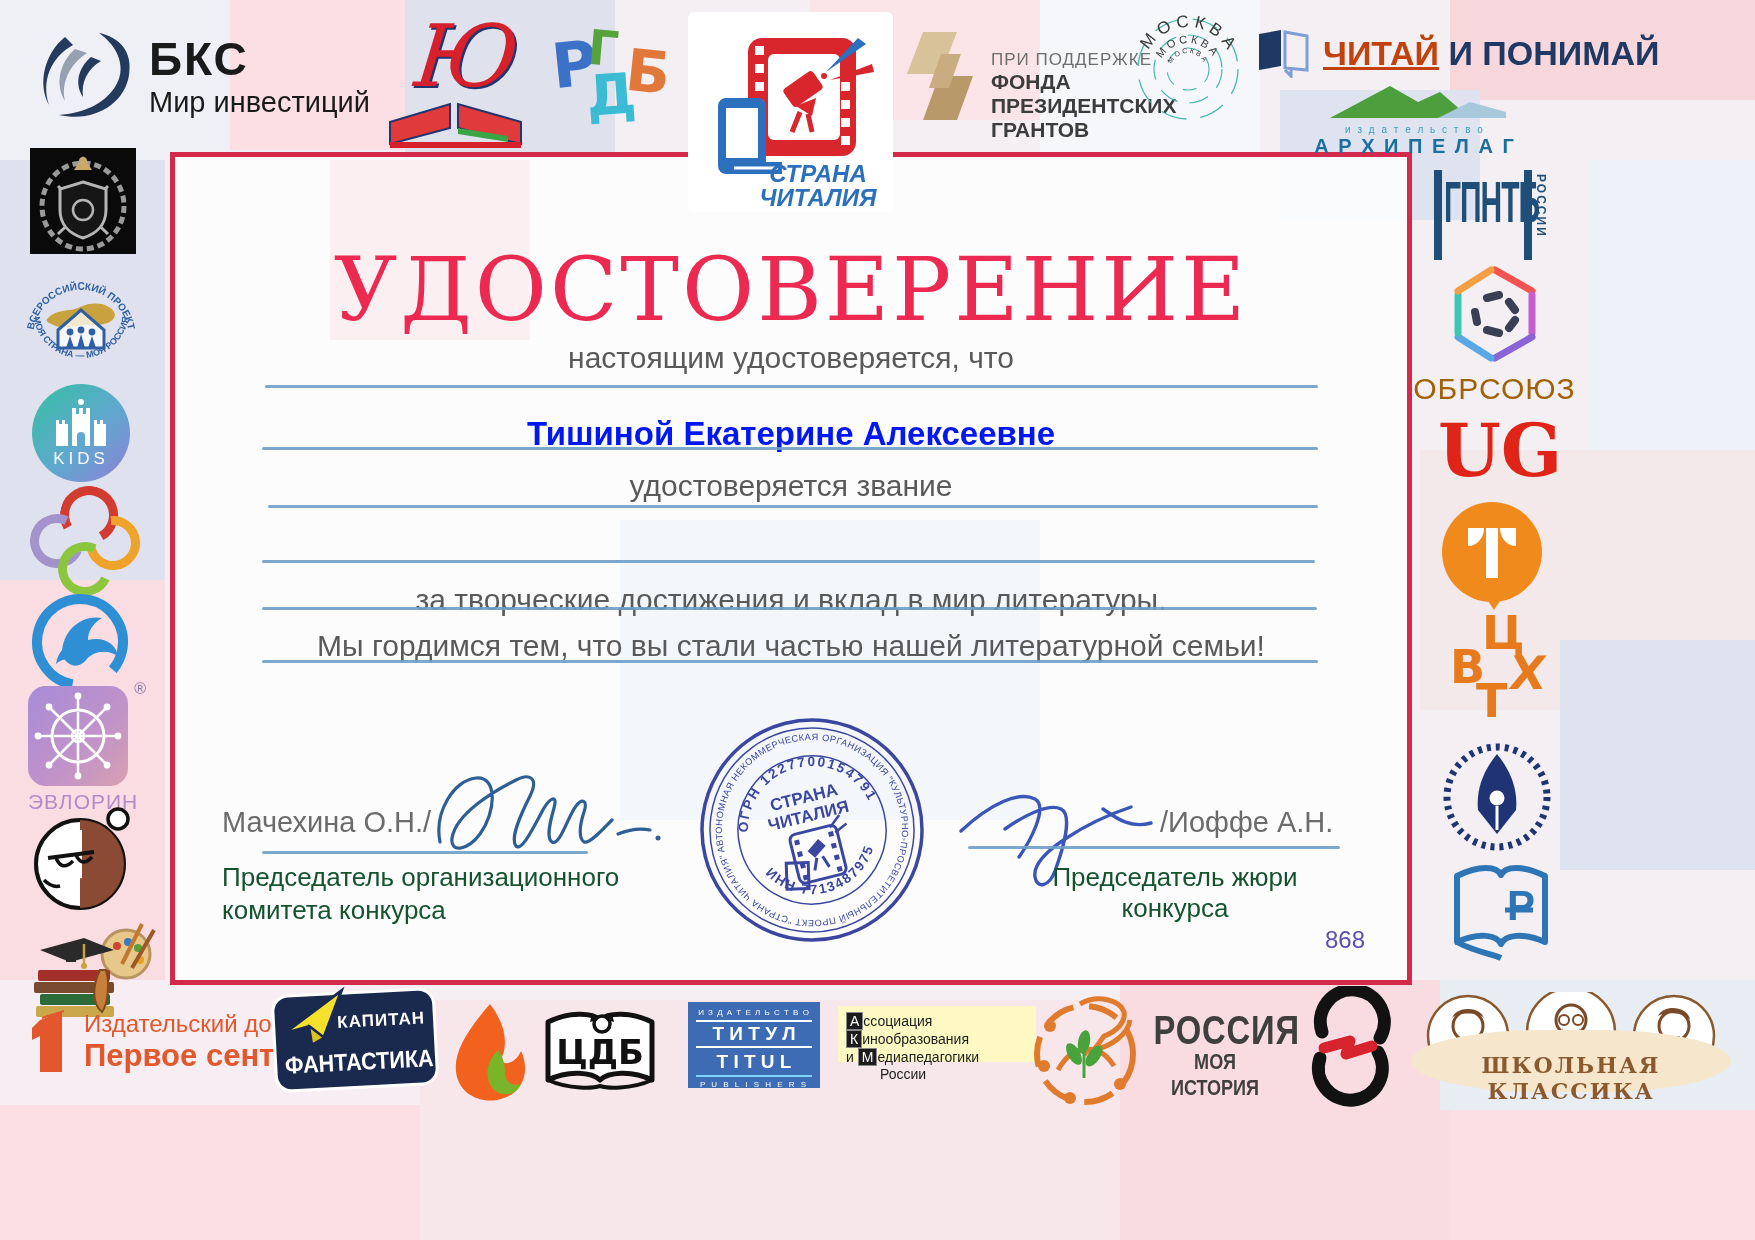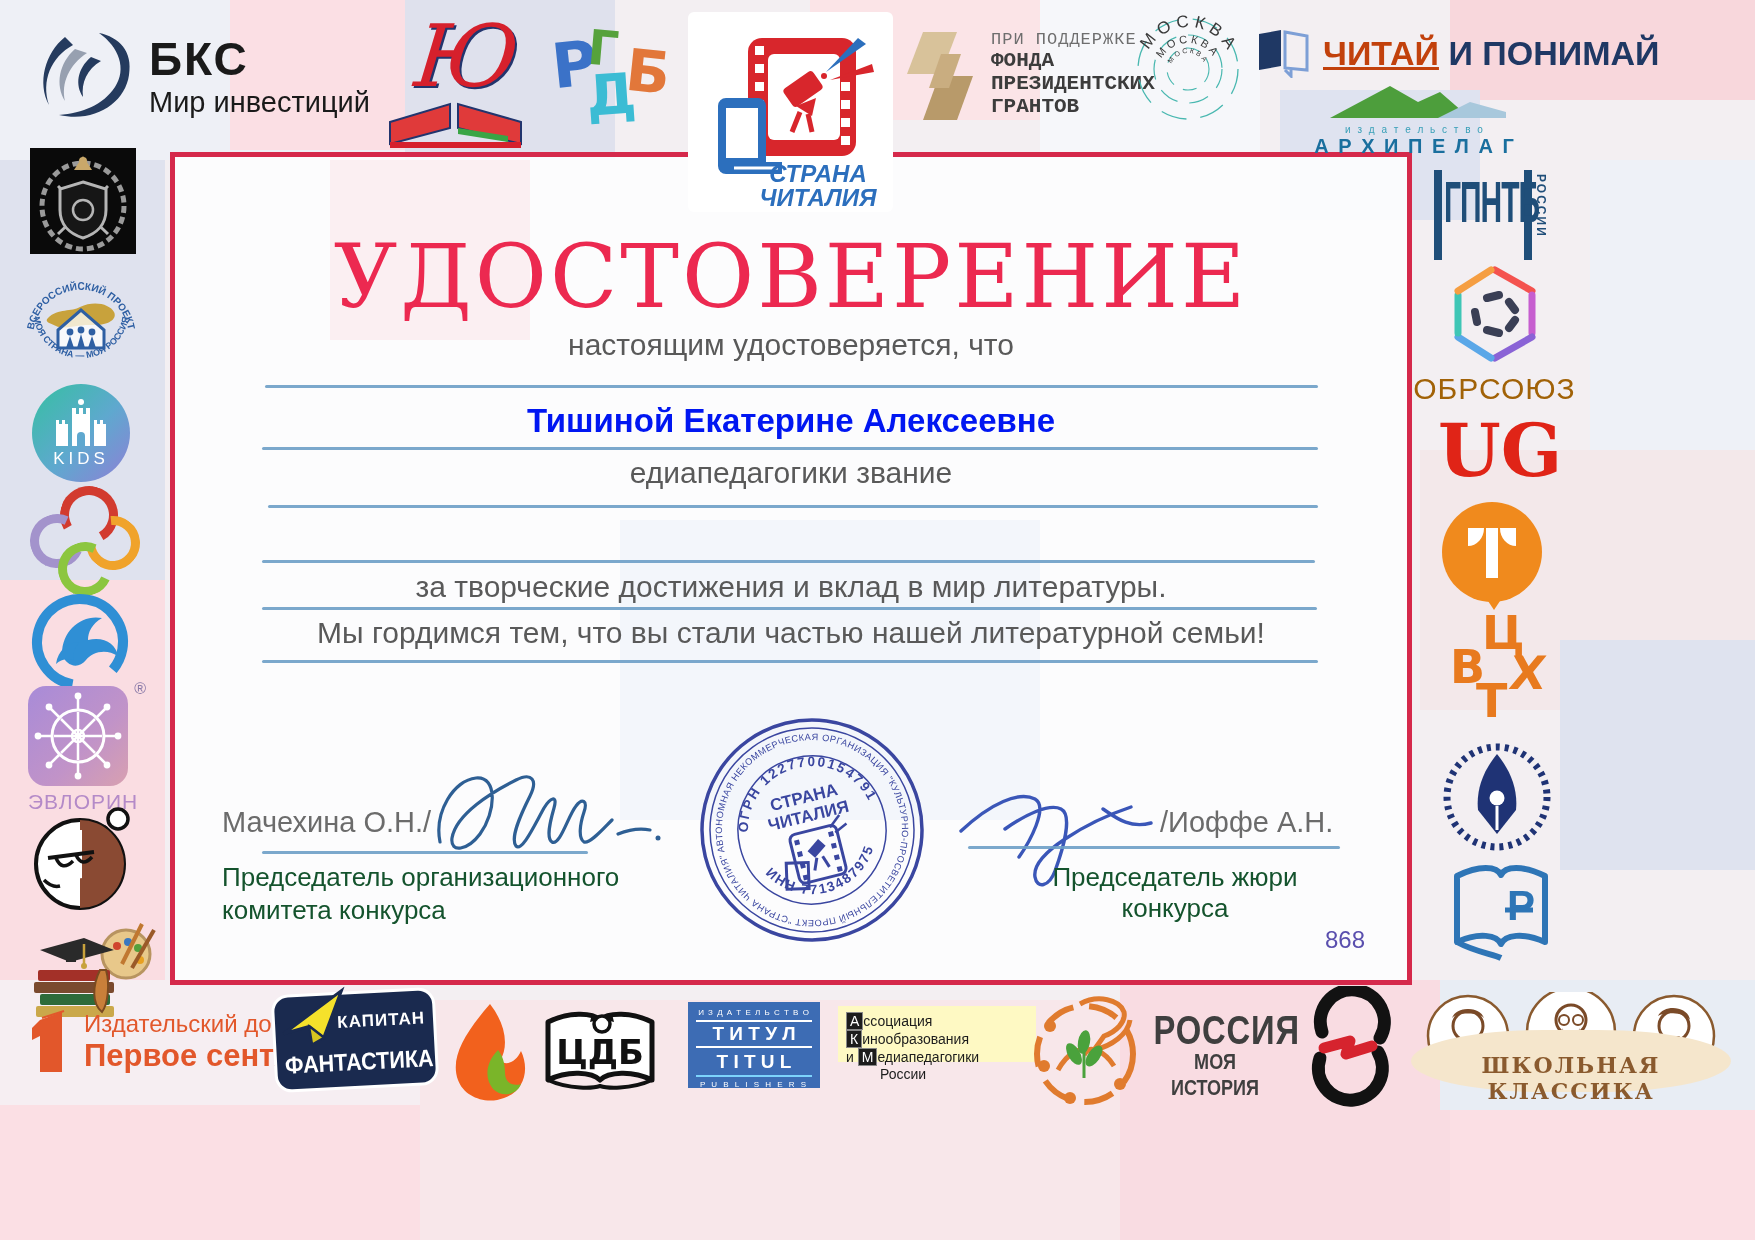--- a/index.html
+++ b/index.html
@@ -1,20 +1,20 @@
 <!DOCTYPE html>
 <html><head>
 <meta charset="utf-8">
 <style>
   html,body{margin:0;padding:0;}
   .page{position:relative;width:1755px;height:1240px;overflow:hidden;background:#f3eff2;font-family:"Liberation Sans",sans-serif;}
   .abs{position:absolute;}
   .tile{position:absolute;}
   .rule{position:absolute;height:3px;background:#6d9ec6;border-radius:2px;opacity:.9;}
-  .cline{position:absolute;left:170px;width:1242px;text-align:center;color:#5a5a5a;}
+  .cline{position:absolute;left:170px;width:1242px;text-align:center;color:#5a5a5a;margin-top:13px;}
   .gray30{font-size:30px;color:#595959;}
   .sigtext{font-size:29px;color:#6b6b6b;}
   .roletext{font-size:26px;color:#14532d;}
   .hex{stroke-width:7;fill:none;stroke-linecap:round;}
 </style>
 </head>
 <body>
 
 <div class="page">
 
@@ -79,21 +79,21 @@
     </svg>
   </div>
 
   <div class="cline" style="top:225px;font-family:'DejaVu Serif',serif;font-size:88px;color:#ec2950;letter-spacing:3px;">УДОСТОВЕРЕНИЕ</div>
   <div class="cline gray30" style="top:328px;">настоящим удостоверяется, что</div>
 
   <div class="rule" style="left:265px;top:385px;width:1053px;"></div>
   <div class="cline" style="top:402px;font-size:33px;font-weight:bold;color:#0016f2;">Тишиной Екатерине Алексеевне</div>
   <div class="rule" style="left:262px;top:447px;width:1056px;"></div>
 
-  <div class="cline gray30" style="top:456px;">едиапедагогики звание</div>
+  <div class="cline gray30" style="top:456px;">удостоверяется звание</div>
   <div class="rule" style="left:268px;top:505px;width:1050px;"></div>
 
   <div class="rule" style="left:262px;top:560px;width:1053px;"></div>
 
   <div class="cline gray30" style="top:570px;">за творческие достижения и вклад в мир литературы.</div>
   <div class="rule" style="left:262px;top:607px;width:1055px;"></div>
 
   <div class="cline gray30" style="top:616px;">Мы гордимся тем, что вы стали частью нашей литературной семьи!</div>
   <div class="rule" style="left:262px;top:660px;width:1056px;"></div>
 
@@ -191,21 +191,21 @@
     <span style="position:absolute;left:34px;top:42px;font-size:56px;color:#3bbcd4;transform:rotate(-4deg);">Д</span>
     <span style="position:absolute;left:74px;top:18px;font-size:58px;color:#e2773a;transform:rotate(6deg);">Б</span>
   </div>
 
   <div class="abs" style="left:905px;top:30px;display:flex;gap:16px;align-items:flex-start;">
     <svg width="70" height="92" viewBox="0 0 70 92">
       <polygon points="18,2 52,2 36,44 2,44" fill="#d8c29a"></polygon>
       <polygon points="34,46 68,46 52,90 18,90" fill="#b89a6a"></polygon>
       <polygon points="36,24 56,24 44,58 24,58" fill="#c9ad80"></polygon>
     </svg>
-    <div style="font-family:Liberation Mono, monospace;color:#3c3c3c;">
+    <div style="font-family:Liberation Sans, sans-serif;color:#3c3c3c;margin-top:20px;">
       <div style="font-size:17px;color:#6e6e6e;letter-spacing:1px;">ПРИ ПОДДЕРЖКЕ</div>
       <div style="font-size:21px;font-weight:bold;">ФОНДА</div>
       <div style="font-size:21px;font-weight:bold;">ПРЕЗИДЕНТСКИХ</div>
       <div style="font-size:21px;font-weight:bold;">ГРАНТОВ</div>
     </div>
   </div>
 
   <div class="abs" style="left:1128px;top:5px;">
     <svg width="120" height="125" viewBox="0 0 120 125">
       <defs>

